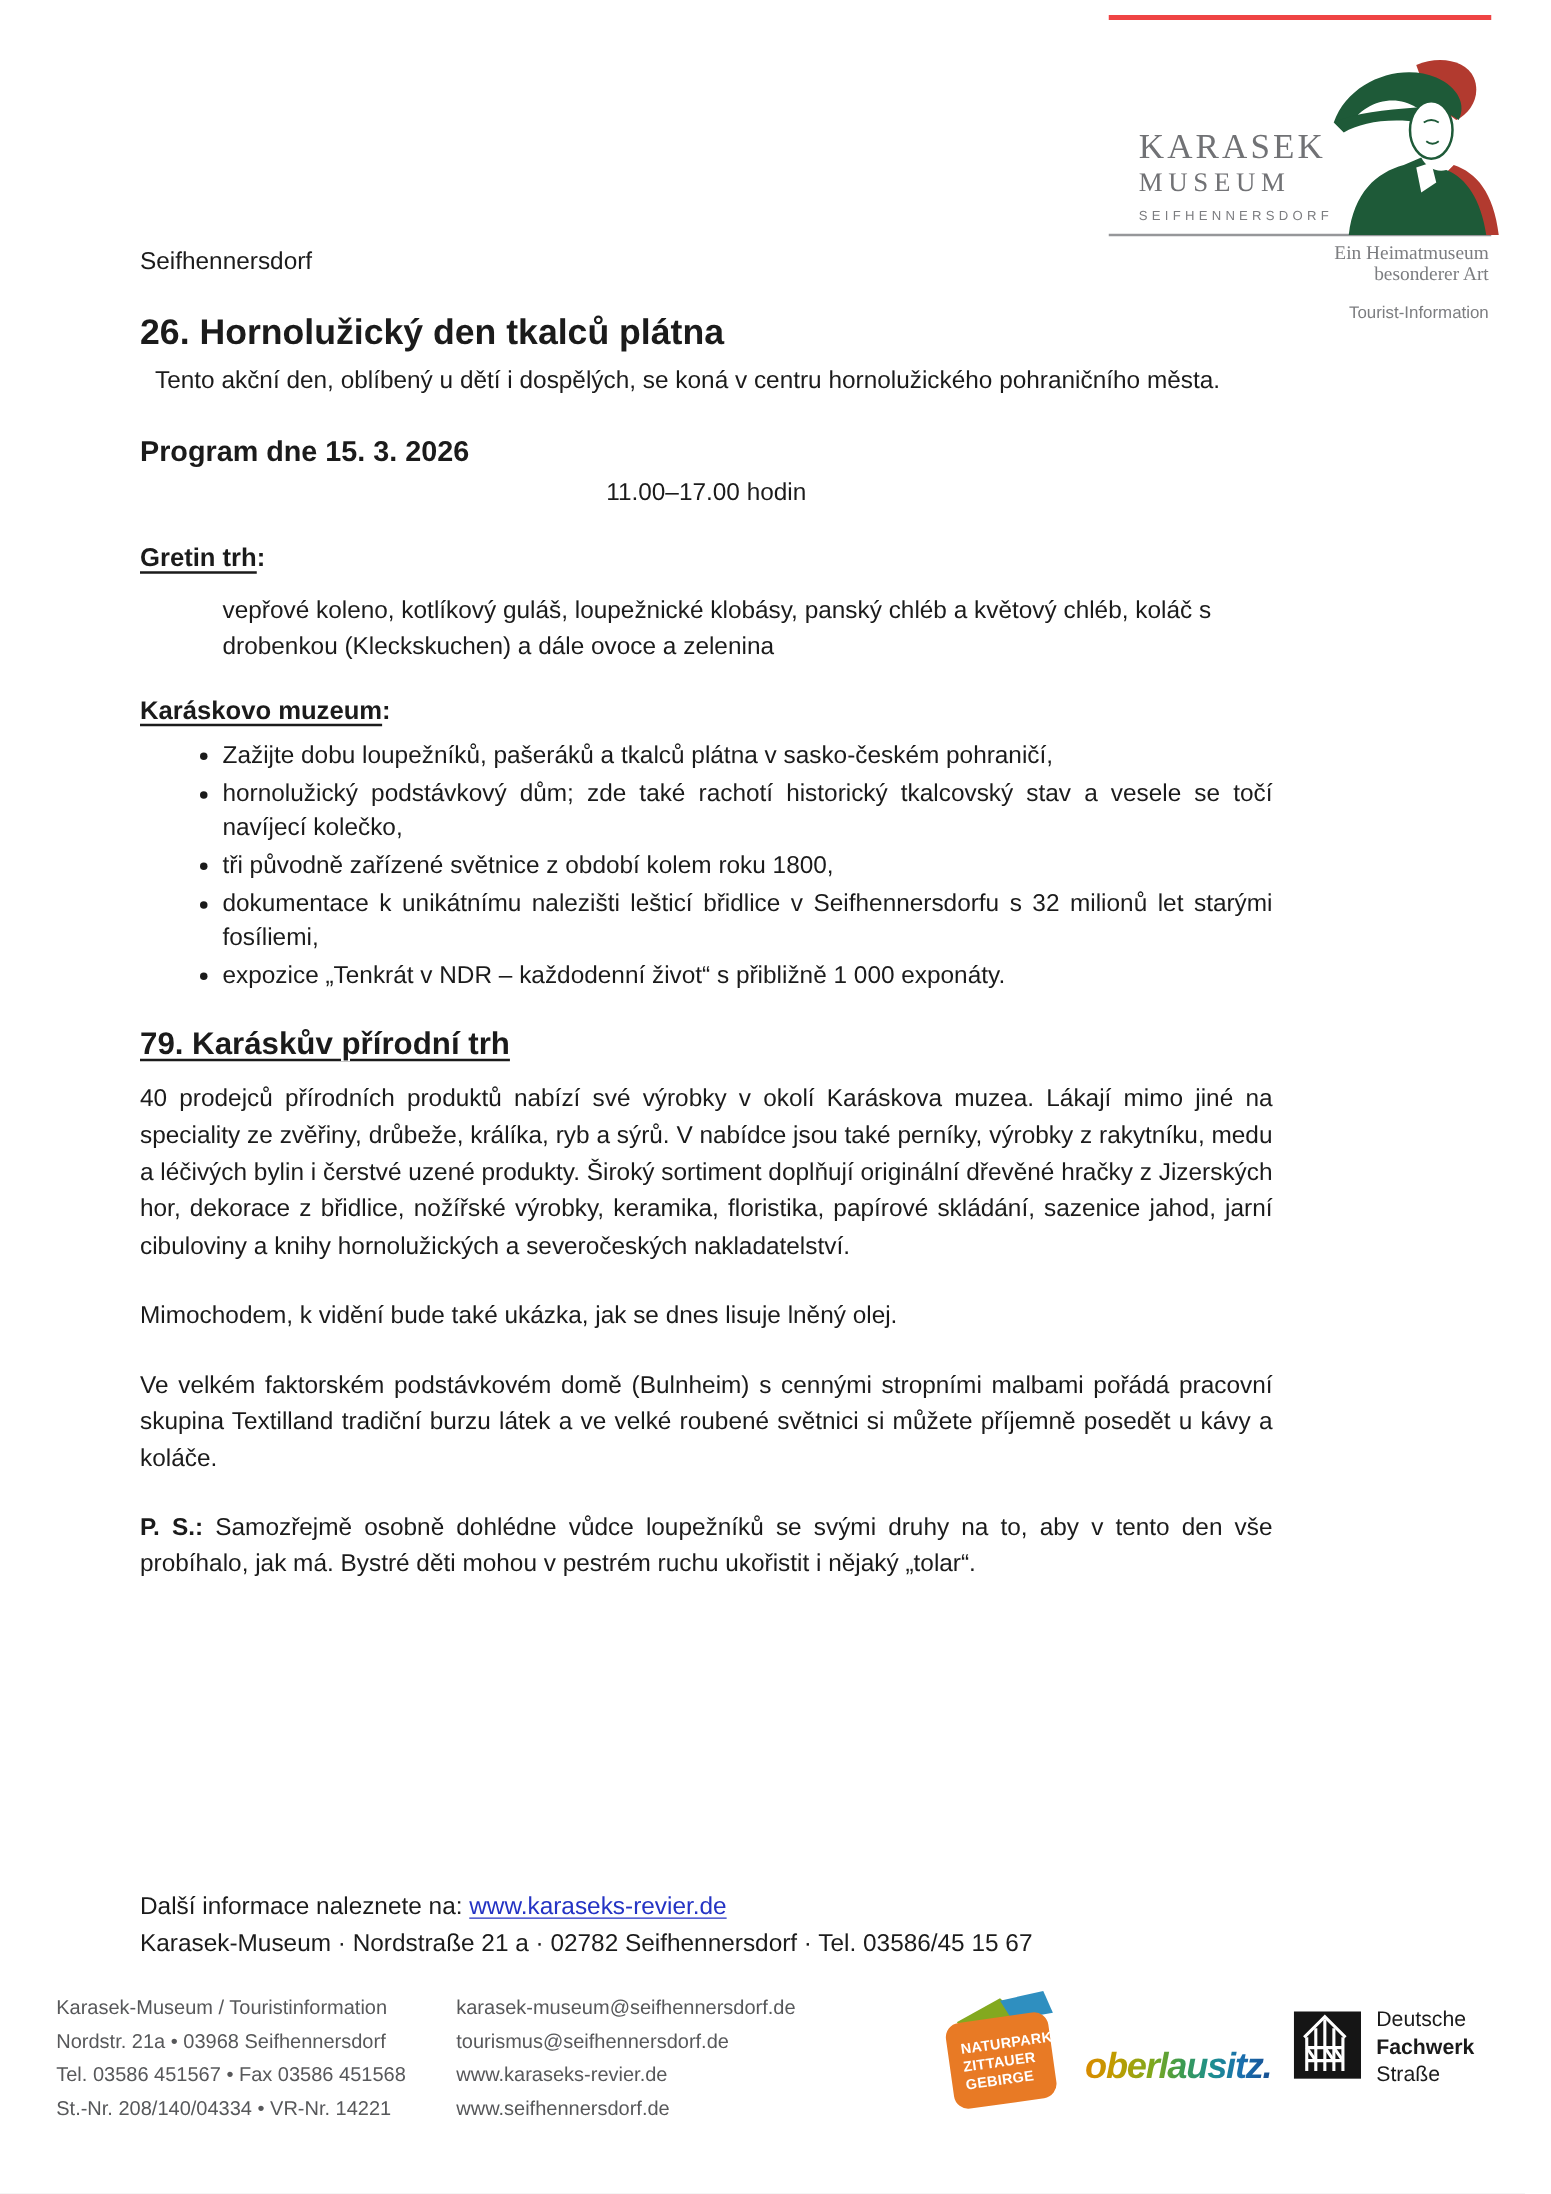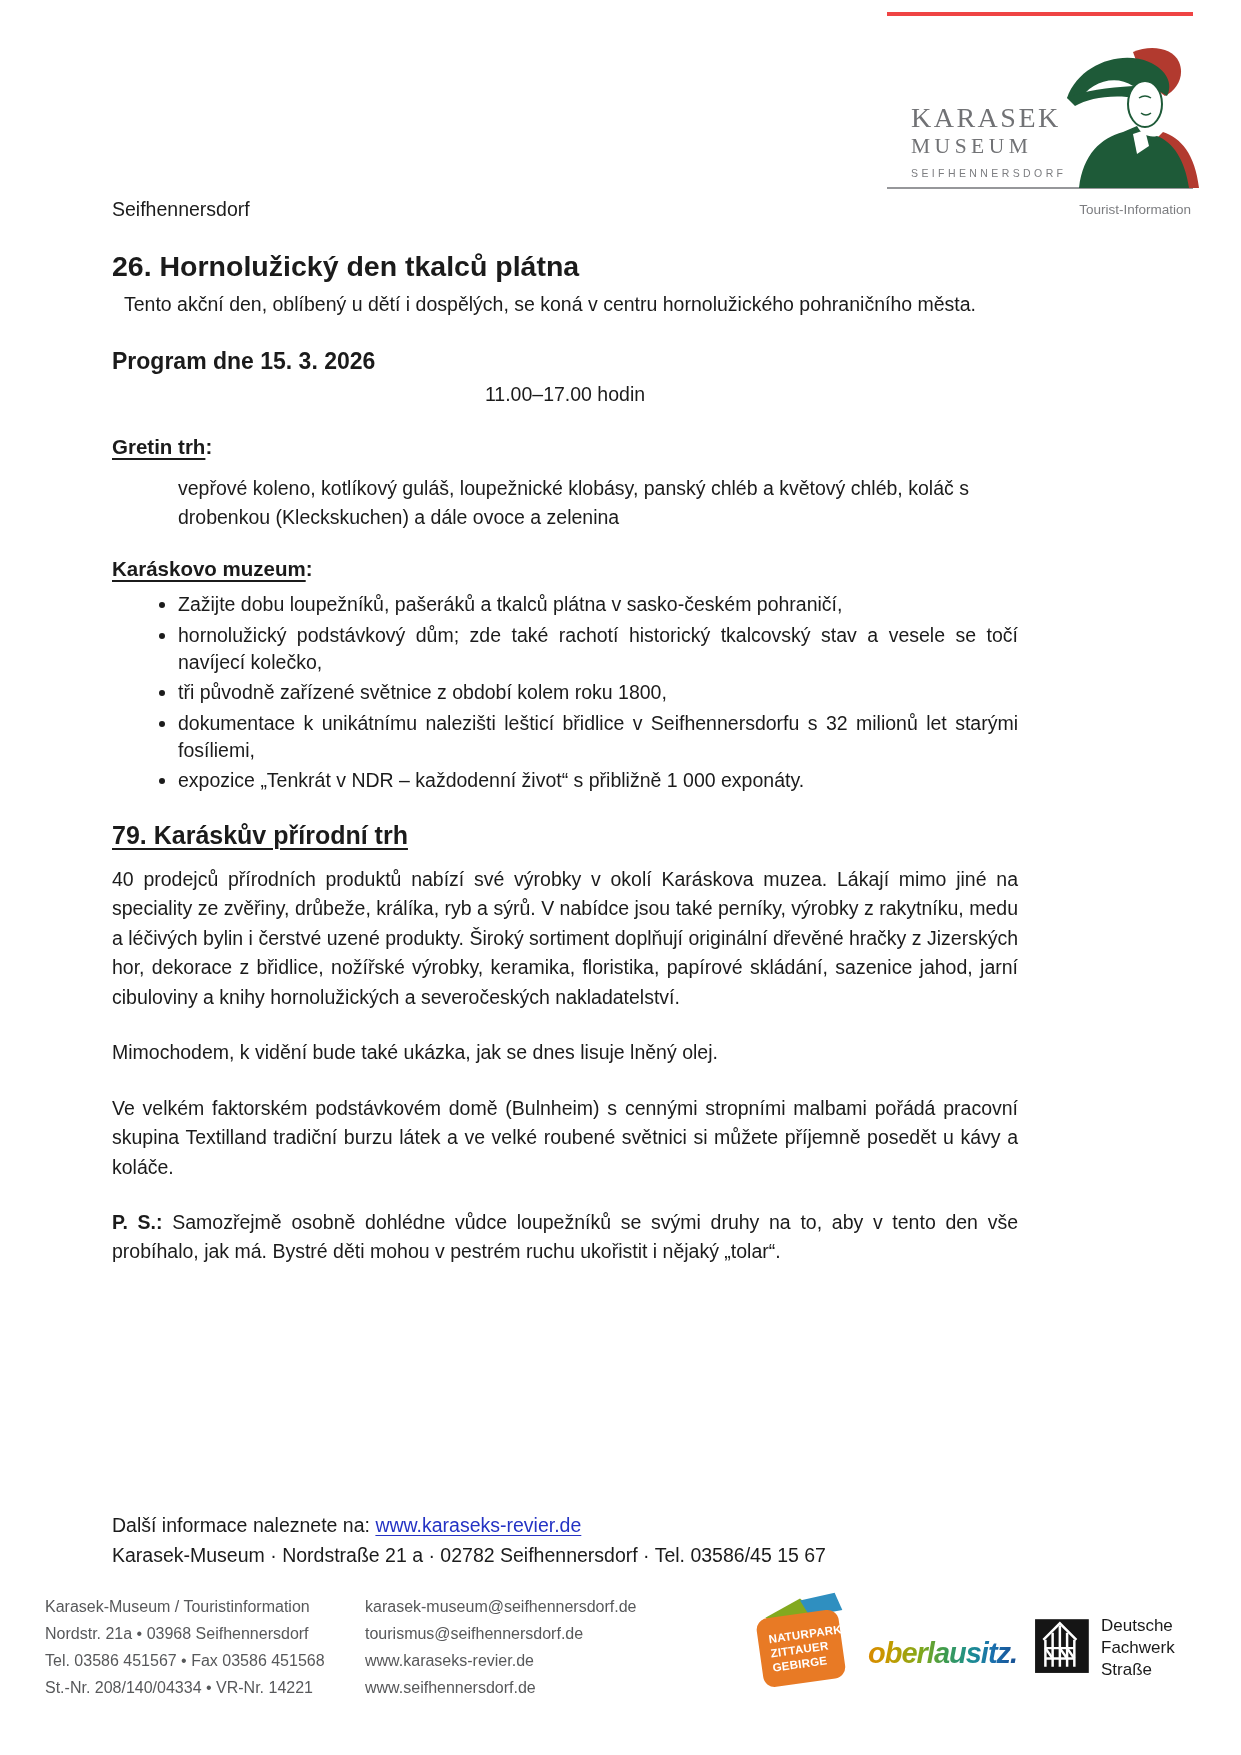--- a/index.html
+++ b/index.html
@@ -44,23 +44,23 @@
   
   .footer{position:absolute;left:0;top:1593px;width:1241px;height:140px;color:#57585a;font-size:16px;}
   .fcol{position:absolute;line-height:27px;}
   .fcol1{left:45px;top:0;}
   .fcol2{left:365px;top:0;}
   .naturpark{position:absolute;left:750px;top:-10px;width:100px;height:110px;}
   .oberlausitz{position:absolute;left:868px;top:44px;font-size:29px;font-weight:bold;font-style:italic;
                letter-spacing:-1px;
                background:linear-gradient(90deg,#d98a00 0%,#c09c00 16%,#7fa81c 36%,#3d9b4f 52%,#1d8f8f 68%,#1a6fae 84%,#174f92 100%);
                -webkit-background-clip:text;background-clip:text;color:transparent;}
-  .fachwerk{position:absolute;left:1035px;top:20px;display:flex;gap:8px;align-items:flex-start;color:#1a1a1a;}
+  .fachwerk{position:absolute;left:1035px;top:10px;display:flex;gap:8px;align-items:flex-start;color:#1a1a1a;}
   .fachwerk-text{font-size:17px;line-height:22px;margin-top:2px;}
-  .fachwerk-text .b{font-weight:normal;text-align:right;}
+  .fachwerk-text .b{font-weight:bold;text-align:right;}
 </style>
 </head>
 <body>
 
 <div class="page">
 
   <div class="logo-box">
     <div class="logo-words">
       <div class="logo-karasek">KARASEK</div>
       <div class="logo-museum">MUSEUM</div>
@@ -70,20 +70,24 @@
       <path d="M88 6 C106 -2 128 2 134 16 C140 30 132 44 120 50 L98 34 Z" fill="#b23a2f"></path>
       <path d="M118 86 C136 92 150 108 154 142 L118 142 C122 120 118 100 112 92 Z" fill="#b23a2f"></path>
       <path d="M22 52 C34 18 76 4 104 16 C122 24 128 38 122 50 C108 40 96 38 88 40 C70 28 44 36 34 56 Z" fill="#1e5a38"></path>
       <path d="M22 52 C40 44 62 42 88 40 L92 52 C66 48 44 52 30 60 Z" fill="#1e5a38"></path>
       <ellipse cx="100" cy="58" rx="17" ry="23" fill="#ffffff" stroke="#1e5a38" stroke-width="2"></ellipse>
       <path d="M94 52 q6 -4 12 0 M96 67 q5 4 10 0" stroke="#1e5a38" fill="none" stroke-width="1.5"></path>
       <path d="M34 142 C38 108 56 92 78 86 L92 80 C96 88 104 92 112 90 C128 96 140 114 144 142 Z" fill="#1e5a38"></path>
       <path d="M88 88 L100 84 L104 100 L92 108 Z" fill="#ffffff"></path>
     </svg>
     <div class="logo-rule"></div>
+    <div class="logo-tagline">
+      <div>Ein Heimatmuseum</div>
+      <div>besonderer Art</div>
+    </div>
     <div class="logo-tourist">Tourist-Information</div>
   </div>
 
   <div class="content">
     <div class="city">Seifhennersdorf</div>
 
     <h1 class="doc-title">26. Hornolužický den tkalců plátna</h1>
     <p class="intro">Tento akční den, oblíbený u dětí i dospělých, se koná v centru hornolužického pohraničního města.</p>
 
     <h2 class="h-program">Program dne 15. 3. 2026</h2>

